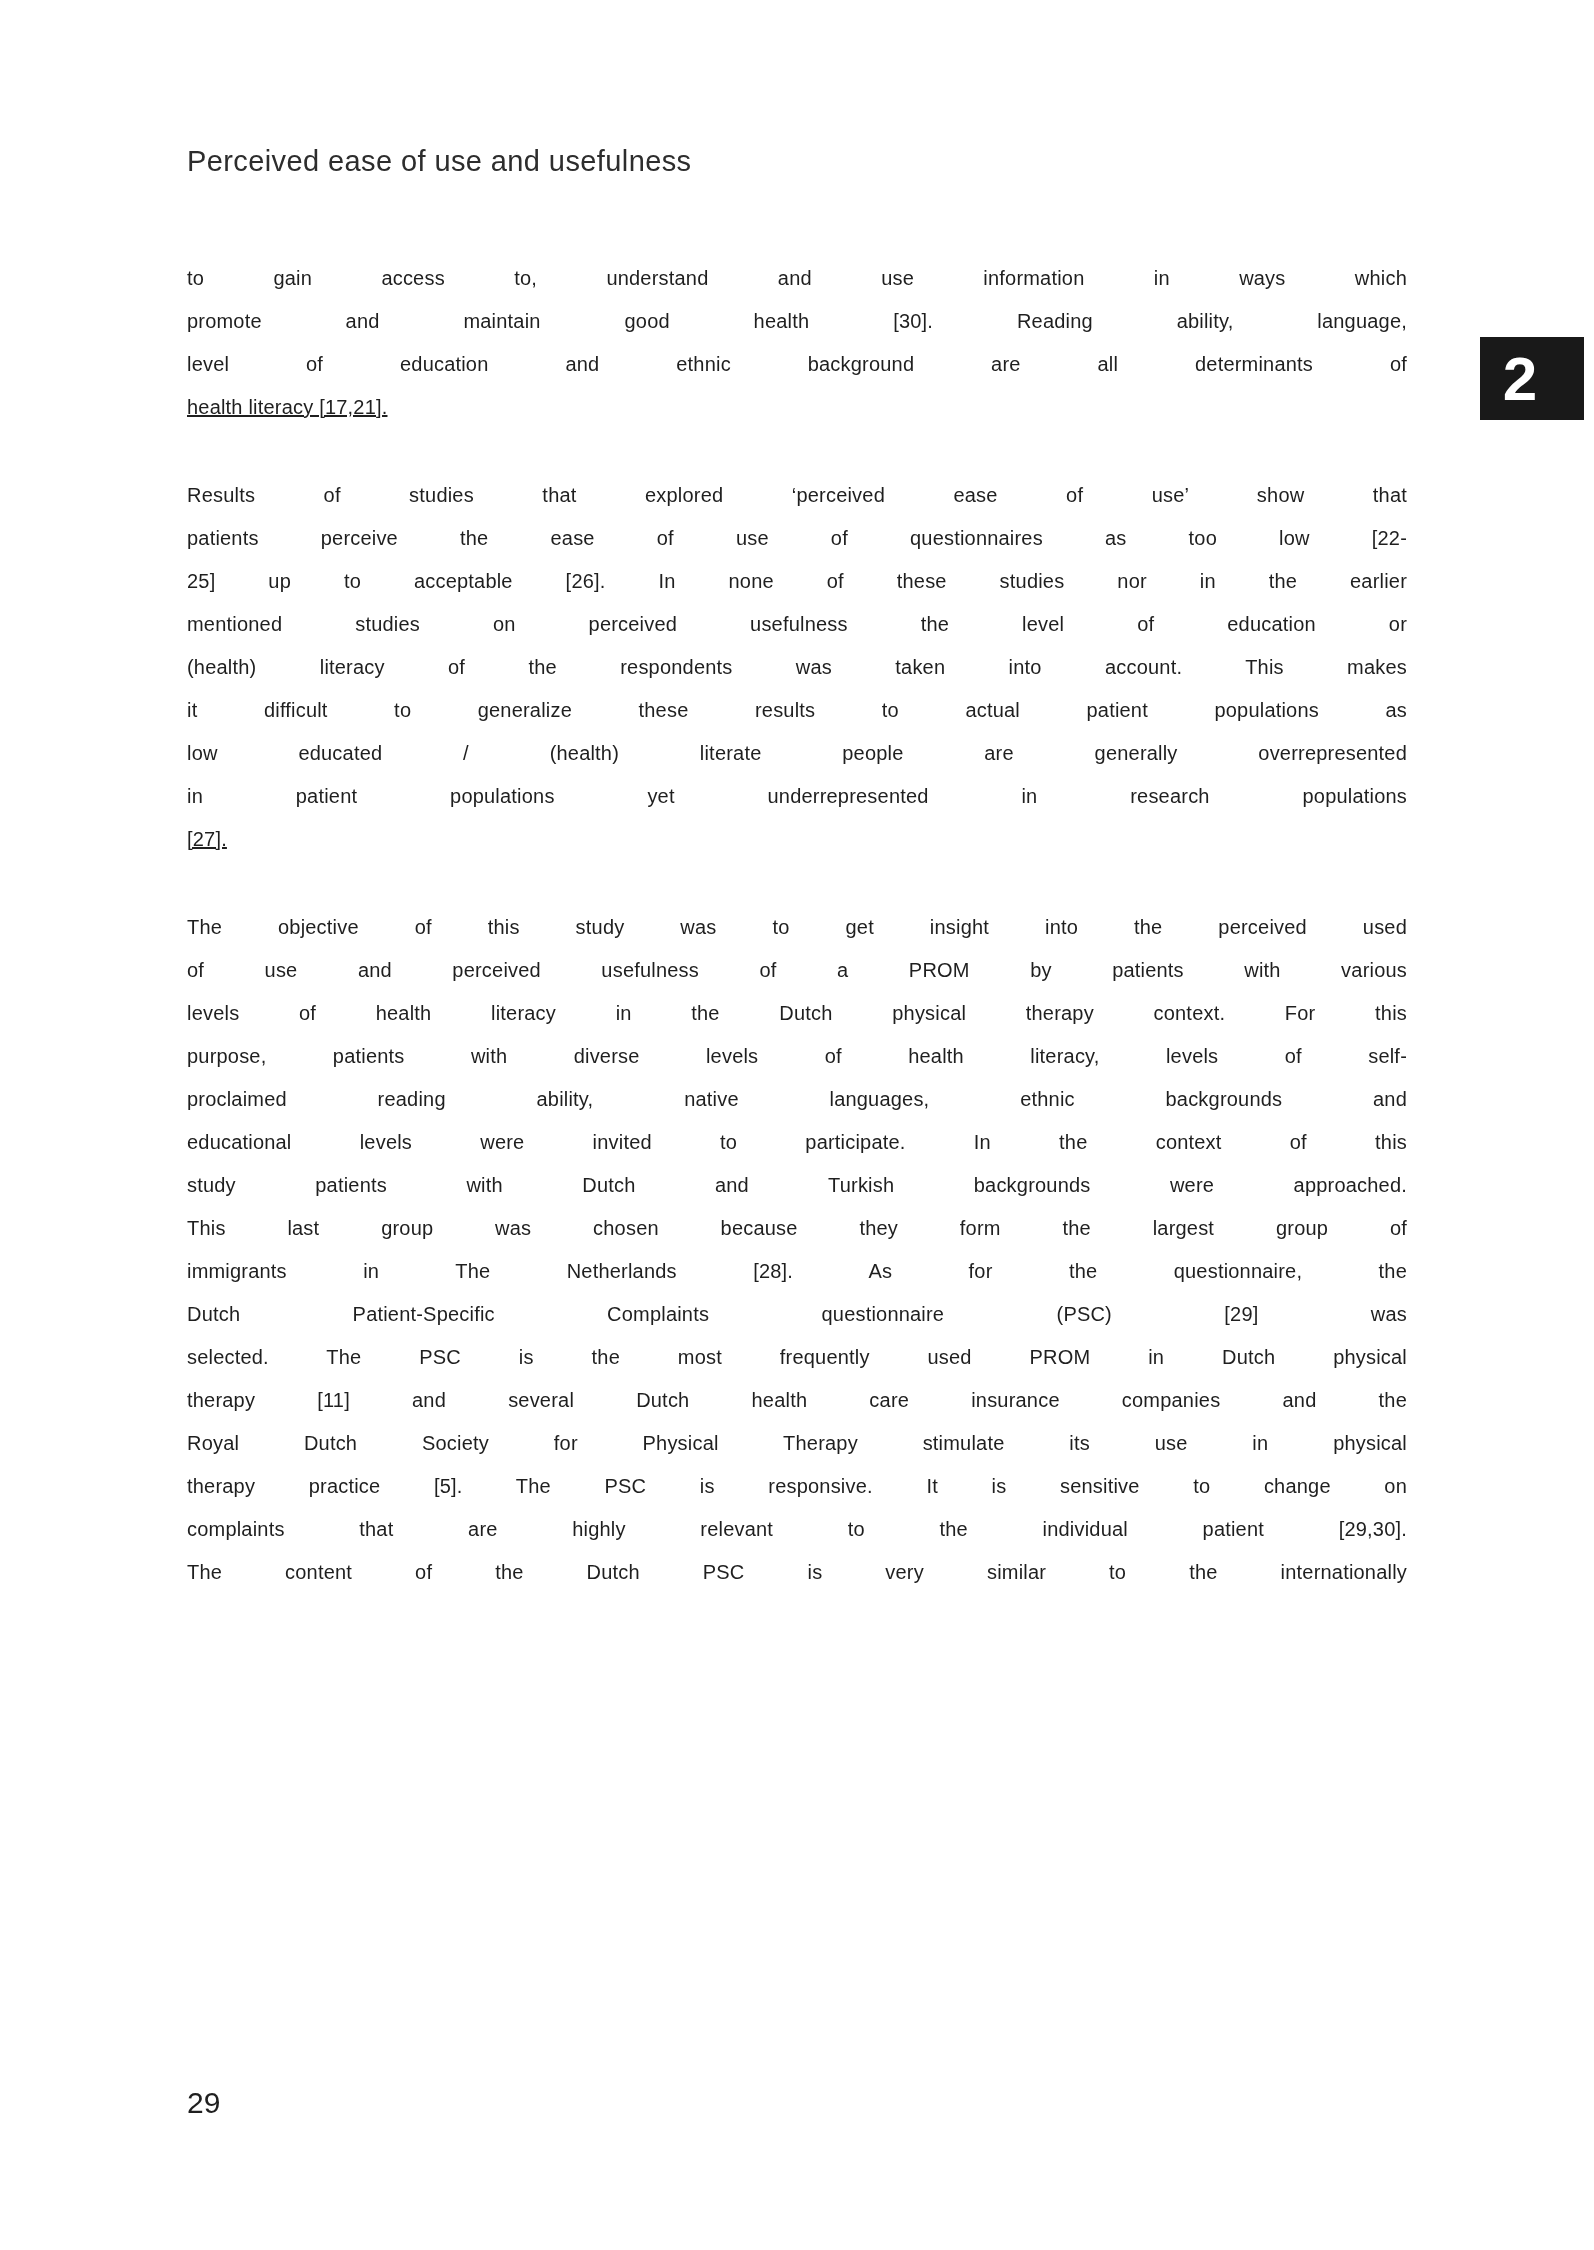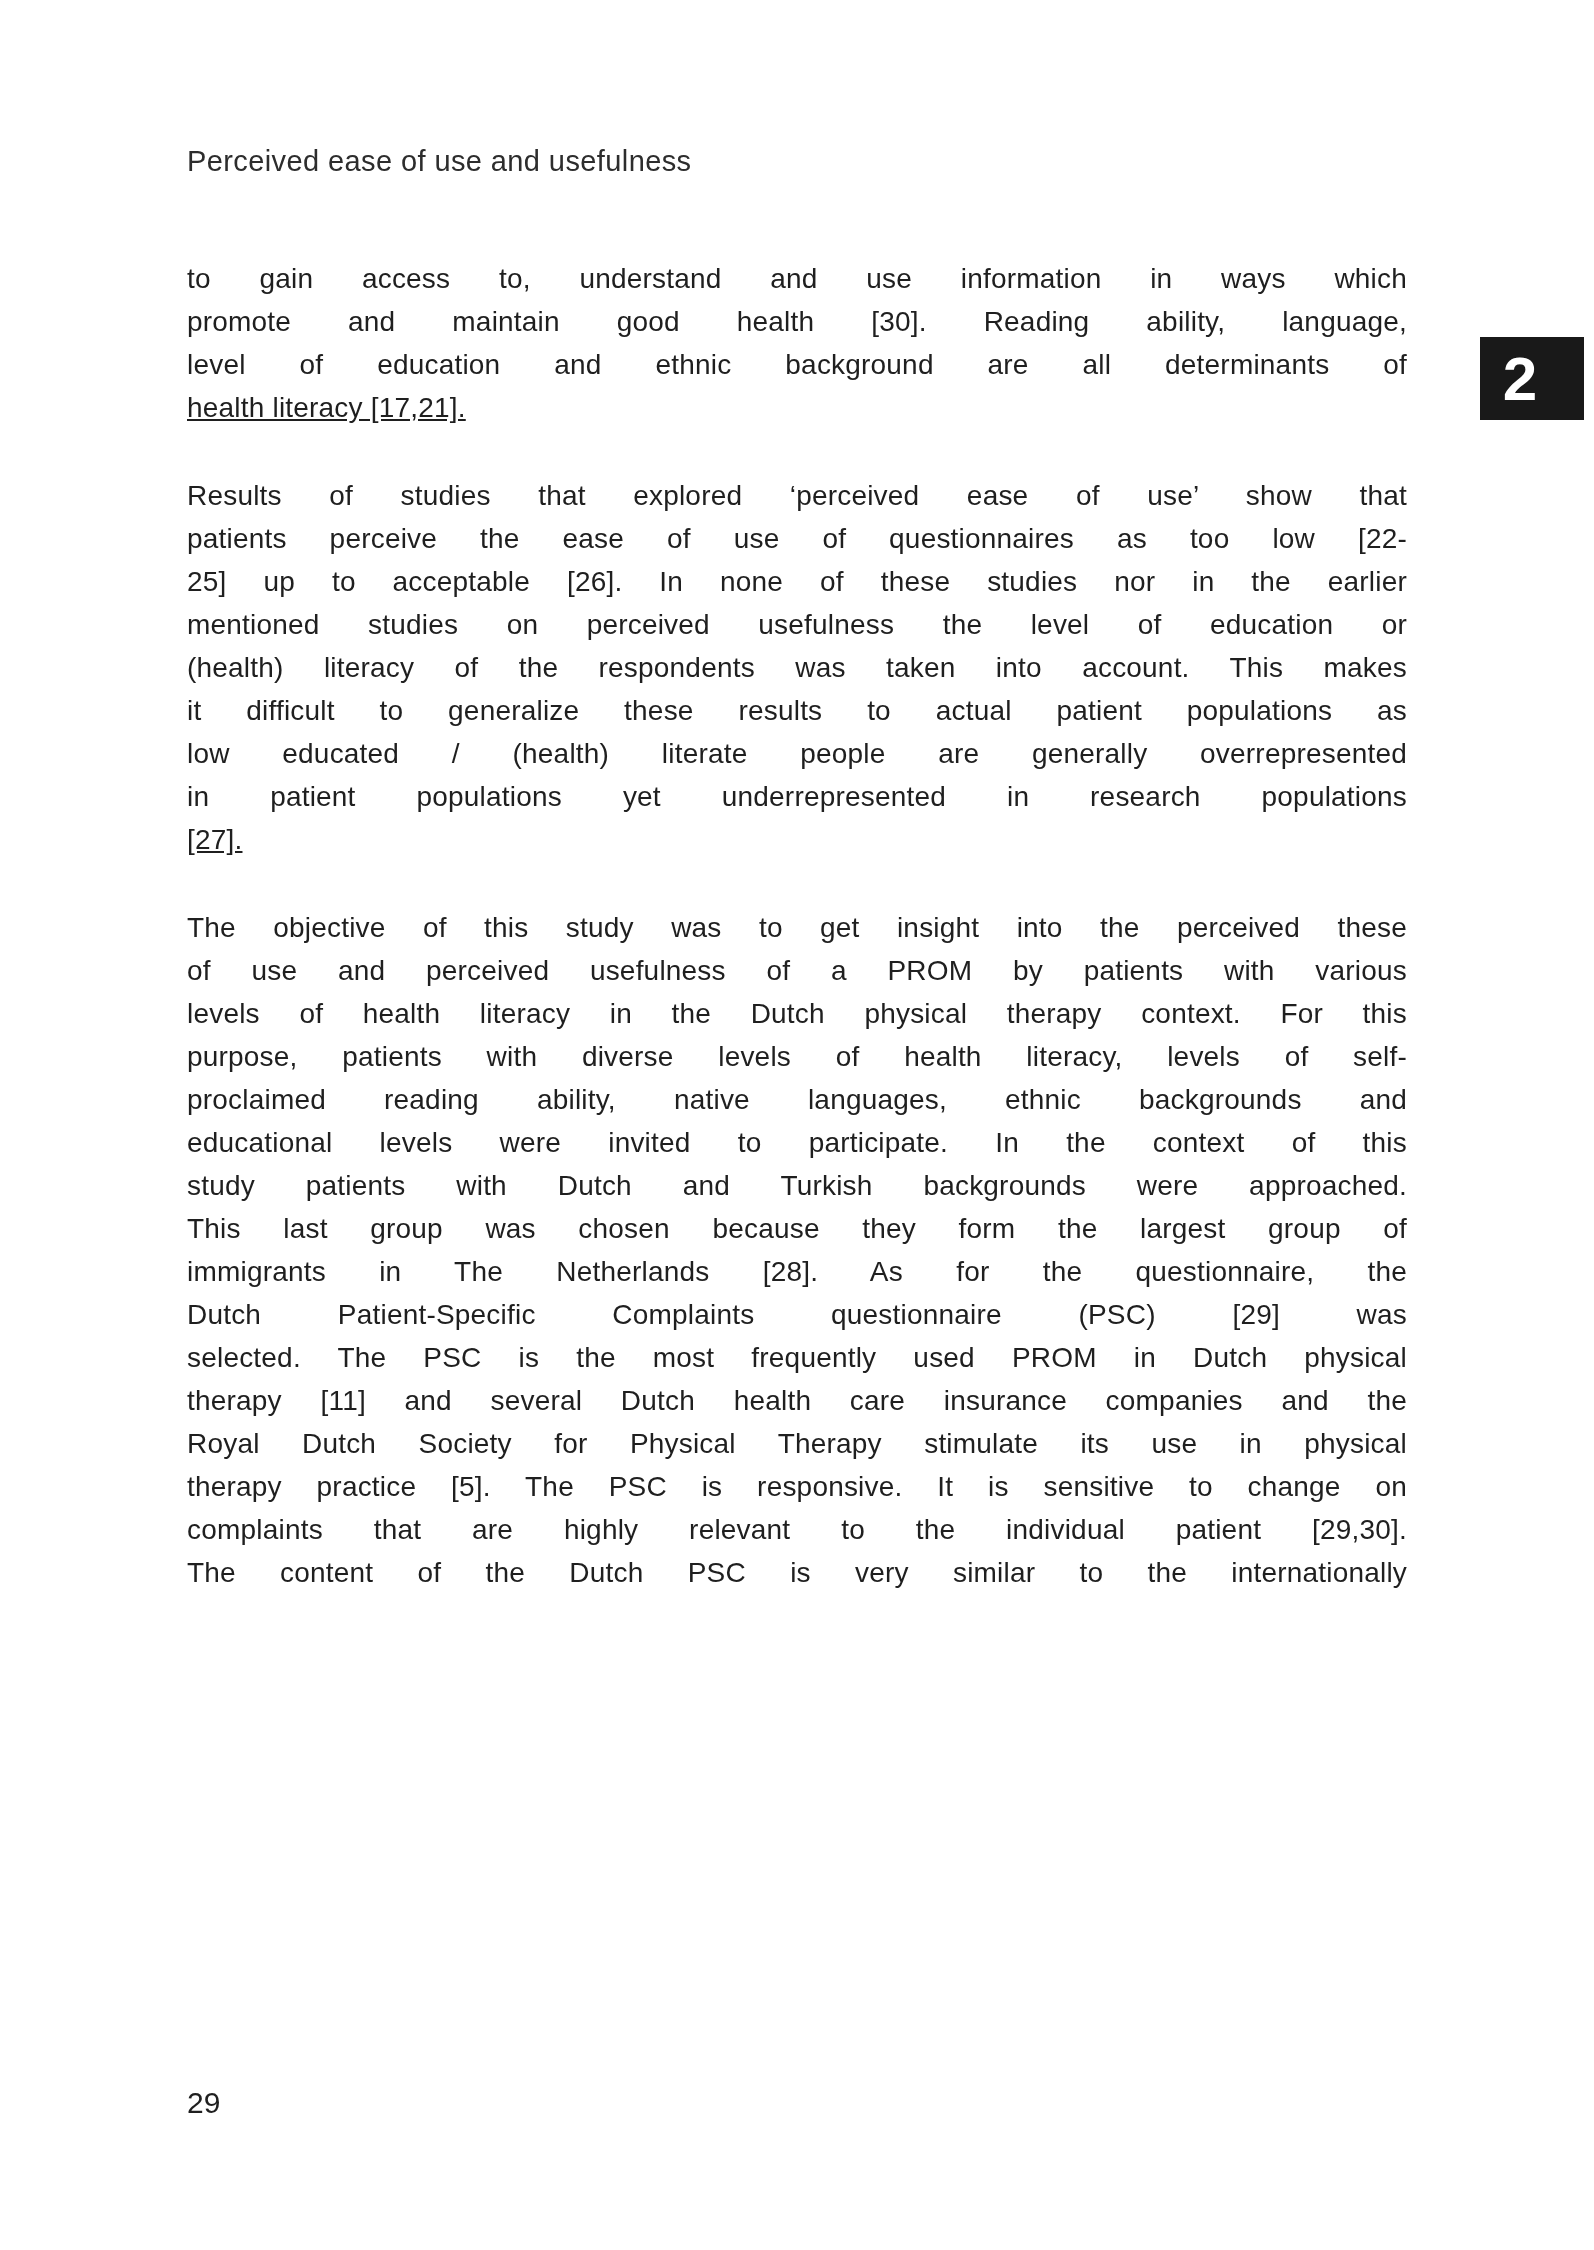--- a/index.html
+++ b/index.html
@@ -24,21 +24,21 @@
     font-size: 29px;
     line-height: 34px;
     letter-spacing: 0.4px;
     color: #2d2d2d;
   }
   .article {
     position: absolute;
     left: 187px;
     top: 257px;
     width: 1220px;
-    font-size: 28px;
+    font-size: 20px;
     line-height: 43px;
     letter-spacing: 0.2px;
     color: #1f1f1f;
   }
   .para { margin: 0 0 45px 0; padding: 0; }
   .line { display: block; text-align: justify; text-justify: inter-word; }
   .line.j { text-align-last: justify; }
   .line.last { text-align-last: left; text-decoration: underline; }
   .chapter-tab {
     position: absolute;
@@ -90,21 +90,21 @@
         <span class="line j">patients perceive the ease of use of questionnaires as too low [22-</span>
         <span class="line j">25] up to acceptable [26]. In none of these studies nor in the earlier</span>
         <span class="line j">mentioned studies on perceived usefulness the level of education or</span>
         <span class="line j">(health) literacy of the respondents was taken into account. This makes</span>
         <span class="line j">it difficult to generalize these results to actual patient populations as</span>
         <span class="line j">low educated / (health) literate people are generally overrepresented</span>
         <span class="line j">in patient populations yet underrepresented in research populations</span>
         <span class="line last">[27].</span>
       </p>
       <p class="para">
-        <span class="line j">The objective of this study was to get insight into the perceived these</span>
+        <span class="line j">The objective of this study was to get insight into the perceived used</span>
         <span class="line j">of use and perceived usefulness of a PROM by patients with various</span>
         <span class="line j">levels of health literacy in the Dutch physical therapy context. For this</span>
         <span class="line j">purpose, patients with diverse levels of health literacy, levels of self-</span>
         <span class="line j">proclaimed reading ability, native languages, ethnic backgrounds and</span>
         <span class="line j">educational levels were invited to participate. In the context of this</span>
         <span class="line j">study patients with Dutch and Turkish backgrounds were approached.</span>
         <span class="line j">This last group was chosen because they form the largest group of</span>
         <span class="line j">immigrants in The Netherlands [28]. As for the questionnaire, the</span>
         <span class="line j">Dutch Patient-Specific Complaints questionnaire (PSC) [29] was</span>
         <span class="line j">selected. The PSC is the most frequently used PROM in Dutch physical</span>

